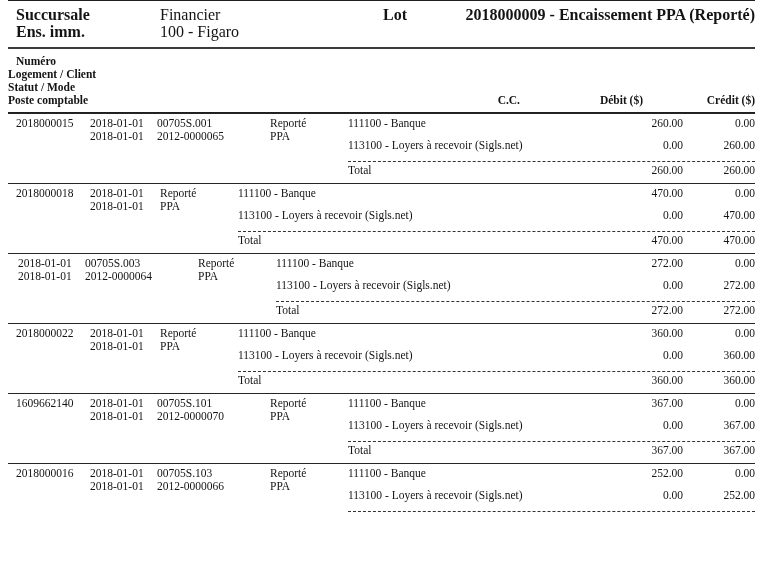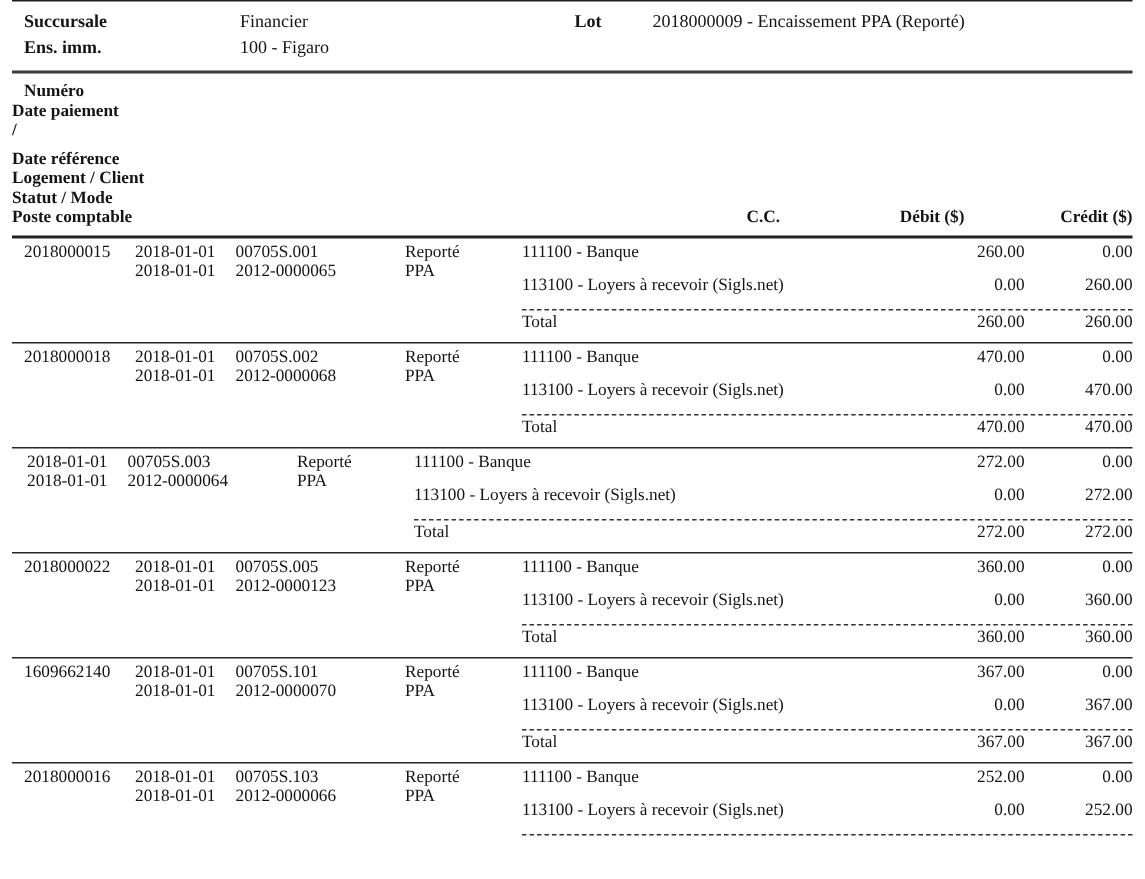--- a/index.html
+++ b/index.html
@@ -15,26 +15,26 @@
   .company{font-size:13.5px;letter-spacing:.4px;line-height:15px;}
   .report-title{font-size:15px;font-weight:bold;line-height:17px;margin-top:9px;}
   .report-period{font-size:12.5px;line-height:14px;margin-top:7px;padding-bottom:9px;}
 
   
   .info-section{
     border-top:1.5px solid #1f1f1f;
     border-bottom:2px solid #3a3a3a;
     padding:5px 0 7px;
   }
-  .info-row{display:flex;font-size:12px;line-height:17px;}
+  .info-row{display:flex;font-size:16px;line-height:17px;}
   .info-label{font-weight:bold;}
   .w1{width:152px;padding-left:8px;box-sizing:border-box;}
   .w2{width:215px;}
   .w3{width:60px;padding-left:8px;box-sizing:border-box;font-weight:bold;}
-  .lot-val{flex:1;}
+  .lot-val{flex:1;text-align:right;font-weight:bold;}
 
   
   .c-numero{width:72px;padding-left:8px;box-sizing:border-box;}
   .c-date{width:76px;box-sizing:border-box;}
   .c-log{width:110px;box-sizing:border-box;}
   .c-statut{width:82px;box-sizing:border-box;}
   .rightblock{flex:1;min-width:0;}
   .p-poste{flex:1;min-width:0;}
   .p-cc{width:60px;text-align:right;}
   .p-debit{width:83px;text-align:right;}
@@ -78,24 +78,20 @@
     <div class="info-row">
       <span class="info-label w1">Ens. imm.</span>
       <span class="w2">100 - Figaro</span>
     </div>
   </div>
 
   <div class="table-header">
     <div class="c-numero">
       <div class="line">Numéro</div>
     </div>
-    <div class="c-date">
-      <div class="line">Date paiement /</div>
-      <div class="line line2">Date référence</div>
-    </div>
     <div class="c-log">
       <div class="line">Logement / Client</div>
     </div>
     <div class="c-statut">
       <div class="line">Statut / Mode</div>
     </div>
     <div class="rightblock h-right">
       <div class="p-poste line">Poste comptable</div>
       <div class="p-cc line">C.C.</div>
       <div class="p-debit line">Débit ($)</div>
@@ -148,24 +144,20 @@
       </div>
 
       <div class="group">
         <div class="c-numero">
           <div class="line">2018000018</div>
         </div>
         <div class="c-date d-date">
           <div class="line">2018-01-01</div>
           <div class="line">2018-01-01</div>
         </div>
-        <div class="c-log d-log">
-          <div class="line">00705S.002</div>
-          <div class="line">2012-0000068</div>
-        </div>
         <div class="c-statut d-statut">
           <div class="line">Reporté</div>
           <div class="line">PPA</div>
         </div>
         <div class="rightblock">
           <div class="entries">
 
               <div class="entry">
                 <div class="p-poste line">111100 - Banque</div>
                 <div class="p-cc line"></div>
@@ -229,24 +221,20 @@
       </div>
 
       <div class="group">
         <div class="c-numero">
           <div class="line">2018000022</div>
         </div>
         <div class="c-date d-date">
           <div class="line">2018-01-01</div>
           <div class="line">2018-01-01</div>
         </div>
-        <div class="c-log d-log">
-          <div class="line">00705S.005</div>
-          <div class="line">2012-0000123</div>
-        </div>
         <div class="c-statut d-statut">
           <div class="line">Reporté</div>
           <div class="line">PPA</div>
         </div>
         <div class="rightblock">
           <div class="entries">
 
               <div class="entry">
                 <div class="p-poste line">111100 - Banque</div>
                 <div class="p-cc line"></div>

